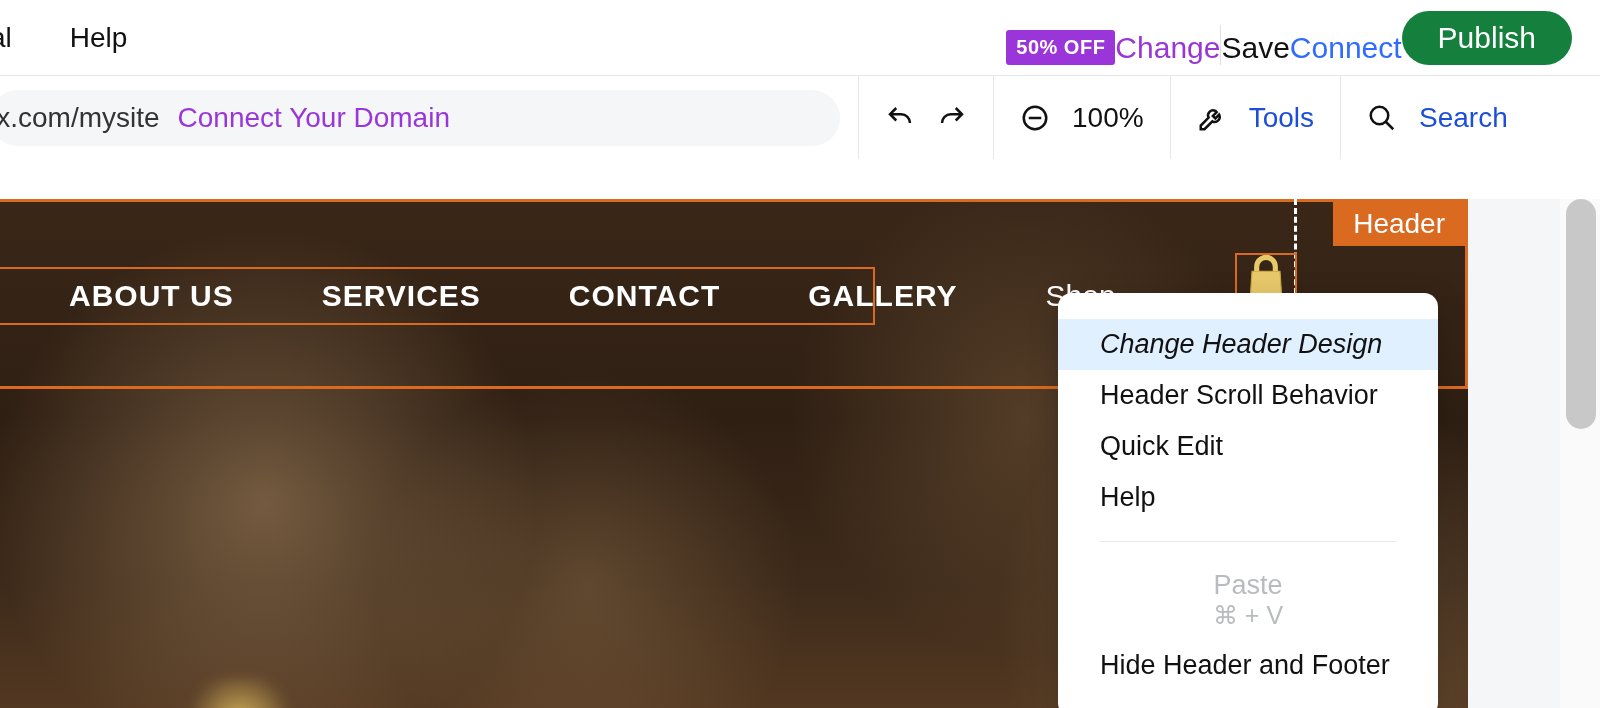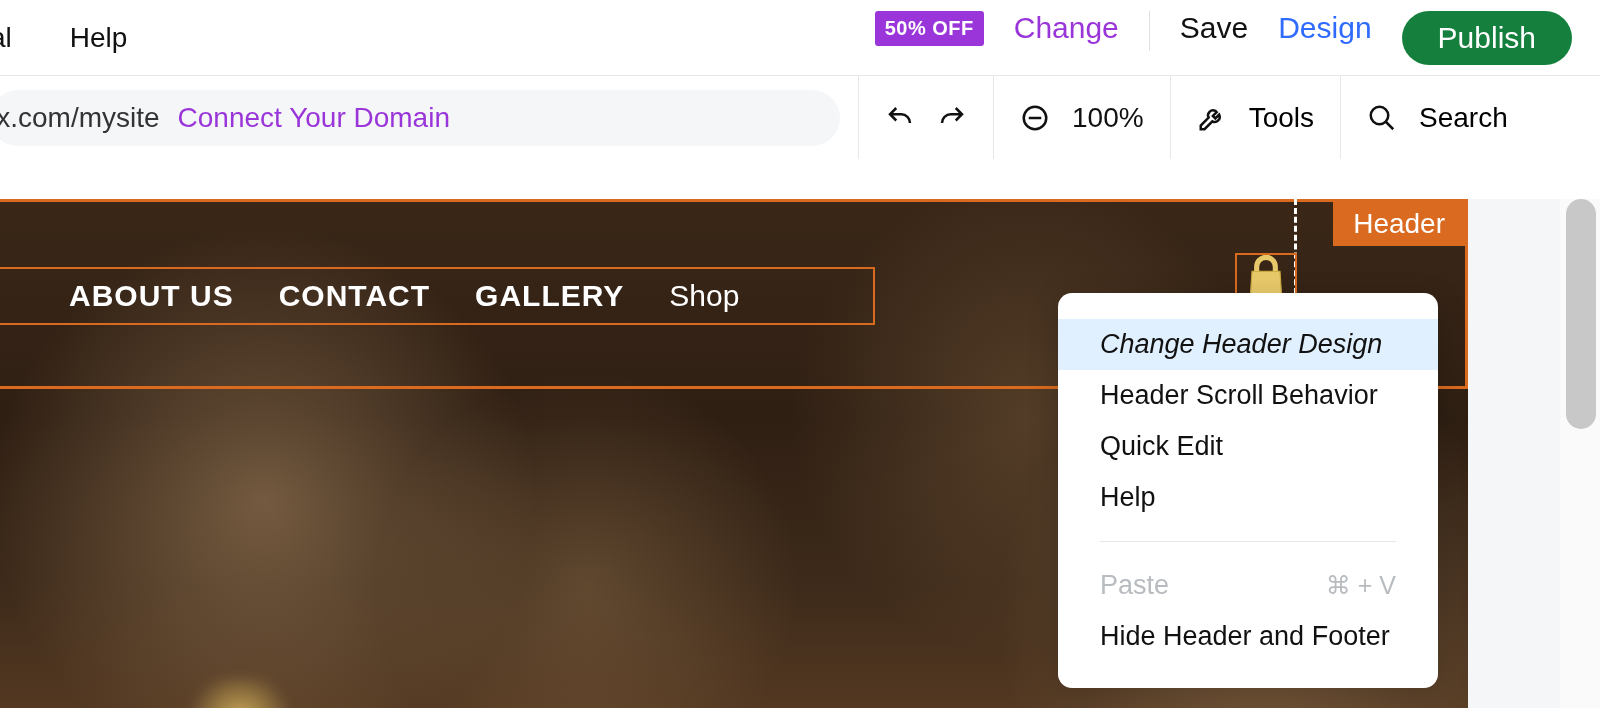--- a/index.html
+++ b/index.html
@@ -3,91 +3,91 @@
 <meta charset="utf-8">
 <style>
   * { box-sizing: border-box; margin: 0; padding: 0; }
   html, body { width: 1600px; height: 708px; overflow: hidden; font-family: -apple-system, "Helvetica Neue", Arial, sans-serif; background: #fff; color: #162d3d; }
 
   
   .topbar { display: flex; align-items: center; height: 76px; padding: 0 28px 0 0; border-bottom: 1px solid #e5e7eb; }
   .topbar-left { display: flex; align-items: center; gap: 58px; padding-left: 0; }
   .menu-item { font-size: 28px; color: #111; cursor: pointer; }
   .menu-partial { margin-left: -10px; }
-  .topbar-right { margin-left: auto; display: flex; align-items: flex-start; gap: 30px; }
+  .topbar-right { margin-left: auto; display: flex; align-items: flex-end; }
   .badge { background: #9a36d9; color: #fff; font-weight: 700; font-size: 20px; padding: 6px 10px; border-radius: 3px; letter-spacing: 0.5px; }
   .upgrade { color: #9a36d9; font-size: 30px; cursor: pointer; }
   .vsep { width:1px; height:40px; background:#e0e0e0; }
   .save { font-size: 30px; color:#111; cursor:pointer; }
   .preview { font-size: 30px; color:#2f6bff; cursor:pointer; }
   .publish { background:#15803d; color:#fff; font-size:30px; padding:10px 36px; border-radius:40px; cursor:pointer; }
 
   
   .toolbar { display:flex; align-items:center; height:83px; }
   .url-pill { display:flex; align-items:center; background:#f5f6f8; border-radius:40px; height:56px; padding:0 28px 0 0; margin-left:-10px; width:850px; gap:18px; }
   .url-text { font-size:28px; color:#333; white-space:nowrap; }
   .url-link { font-size:28px; color:#9a36d9; cursor:pointer; white-space:nowrap; }
   .tool-group { display:flex; align-items:center; border-left:1px solid #e5e7eb; height:83px; padding:0 26px; gap:22px; }
   .first-group { margin-left:18px; }
   .tool-icon { width:30px; height:30px; display:flex; align-items:center; justify-content:center; cursor:pointer; }
   .tool-icon svg { width:30px; height:30px; stroke:#111; fill:none; stroke-width:2; }
-  .tool-label { font-size:28px; color:#000000; }
+  .tool-label { font-size:28px; color:#1d4ed8; }
   .zoom-val { font-size:28px; color:#111; }
 
   
   .canvas-wrap { position:relative; height:549px; background:#fff;margin-top:40px; }
   .canvas { position:absolute; left:0; top:0; width:1468px; height:549px; background:
      radial-gradient(circle at 18% 55%, rgba(230,190,140,0.35), transparent 22%),
      radial-gradient(circle at 40% 70%, rgba(200,160,110,0.25), transparent 22%),
      radial-gradient(circle at 70% 40%, rgba(190,150,100,0.25), transparent 22%),
      radial-gradient(circle at 86% 76%, rgba(220,180,130,0.30), transparent 20%),
      linear-gradient(180deg, #3a2718 0%, #2f1f13 40%, #3d2a1a 70%, #5a3d24 100%);
      filter: blur(0.3px);
   }
   .right-rail { position:absolute; right:0; top:0; width:132px; height:549px; background:#f5f6f8; }
   .vscroll { position:absolute; right:0; top:0; width:40px; height:549px; background:#fafafa; }
   .vscroll-thumb { position:absolute; right:4px; top:0; width:30px; height:230px; background:#c8c8c8; border-radius:15px; }
 
   
   .header-outline { position:absolute; left:-1px; top:0; width:1469px; height:190px; border:3px solid #d96a1f; border-left:none; }
   .header-tag { position:absolute; right:0; top:0; background:#d96a1f; color:#fff; font-size:28px; padding:6px 20px; }
-  .nav-outline { position:absolute; left:-1px; top:68px; width:876px; height:58px; border:2px solid #d96a1f; border-left:none; display:flex; align-items:center; gap:45px; padding-left:70px; }
+  .nav-outline { position:absolute; left:-1px; top:68px; width:876px; height:58px; border:2px solid #d96a1f; border-left:none; display:flex; align-items:center; gap:88px; padding-left:70px; }
   .nav-item { color:#fff; font-size:30px; font-weight:700; letter-spacing:1px; font-family: "Arial Narrow", Arial, sans-serif; font-stretch: condensed; white-space:nowrap; }
   .nav-item.shop { font-weight:400; letter-spacing:0; }
 
   .vguide { position:absolute; left:1294px; top:0; height:300px; border-left:3px dashed #fff; }
   .cart-box { position:absolute; left:1235px; top:54px; width:62px; height:64px; border:2px solid #d96a1f; display:flex; align-items:flex-end; justify-content:center; }
   .cart-box svg { width:56px; height:56px; }
 
   
   .ctx { position:absolute; left:1058px; top:94px; width:380px; background:#fff; border-radius:14px; box-shadow:0 8px 30px rgba(0,0,0,0.18); padding:26px 0 26px 0; }
   .ctx-item { font-size:27px; color:#111; padding:10px 42px; cursor:pointer; display:flex; justify-content:space-between; align-items:center; }
   .ctx-item.hover { background:#e1f0fe;font-style:italic; }
-  .ctx-item.disabled { color:#b8bcc0; cursor:default; }
+  .ctx-item.disabled { color:#b8bcc0; cursor:default;flex-direction:column; }
   .ctx-shortcut { color:#b8bcc0; font-size:25px; }
   .ctx-divider { height:1px; background:#e5e7eb; margin:18px 42px; }
 
   
   .smudge { position:absolute; left:180px; bottom:-20px; width:120px; height:90px; background: radial-gradient(circle, rgba(235,200,100,0.85), transparent 70%); filter:blur(6px); }
 </style>
 </head>
 <body>
 
 <div class="topbar">
   <div class="topbar-left">
     <span class="menu-item menu-partial">al</span>
     <span class="menu-item">Help</span>
   </div>
 
   <div class="topbar-right">
     <span class="badge">50% OFF</span>
     <span class="upgrade">Change</span>
     <span class="vsep"></span>
     <span class="save">Save</span>
-    <span class="preview">Design</span>
+    <span class="preview">Connect</span>
     <span class="publish">Publish</span>
   </div>
 </div>
 
 <div class="toolbar">
   <div class="url-pill">
     <span class="url-text">ix.com/mysite</span>
     <span class="url-link">Connect Your Domain</span>
   </div>
 
@@ -136,20 +136,21 @@
 
 <div class="canvas-wrap">
   <div class="canvas">
 
     <div class="header-outline">
       <span class="header-tag">Header</span>
     </div>
 
     <div class="nav-outline">
       <span class="nav-item">ABOUT US</span>
+      <span class="nav-item">SERVICES</span>
       <span class="nav-item">CONTACT</span>
       <span class="nav-item">GALLERY</span>
       <span class="nav-item shop">Shop</span>
     </div>
 
     <div class="vguide"></div>
 
     <div class="cart-box">
       <span>
         <svg viewBox="0 0 24 24">

